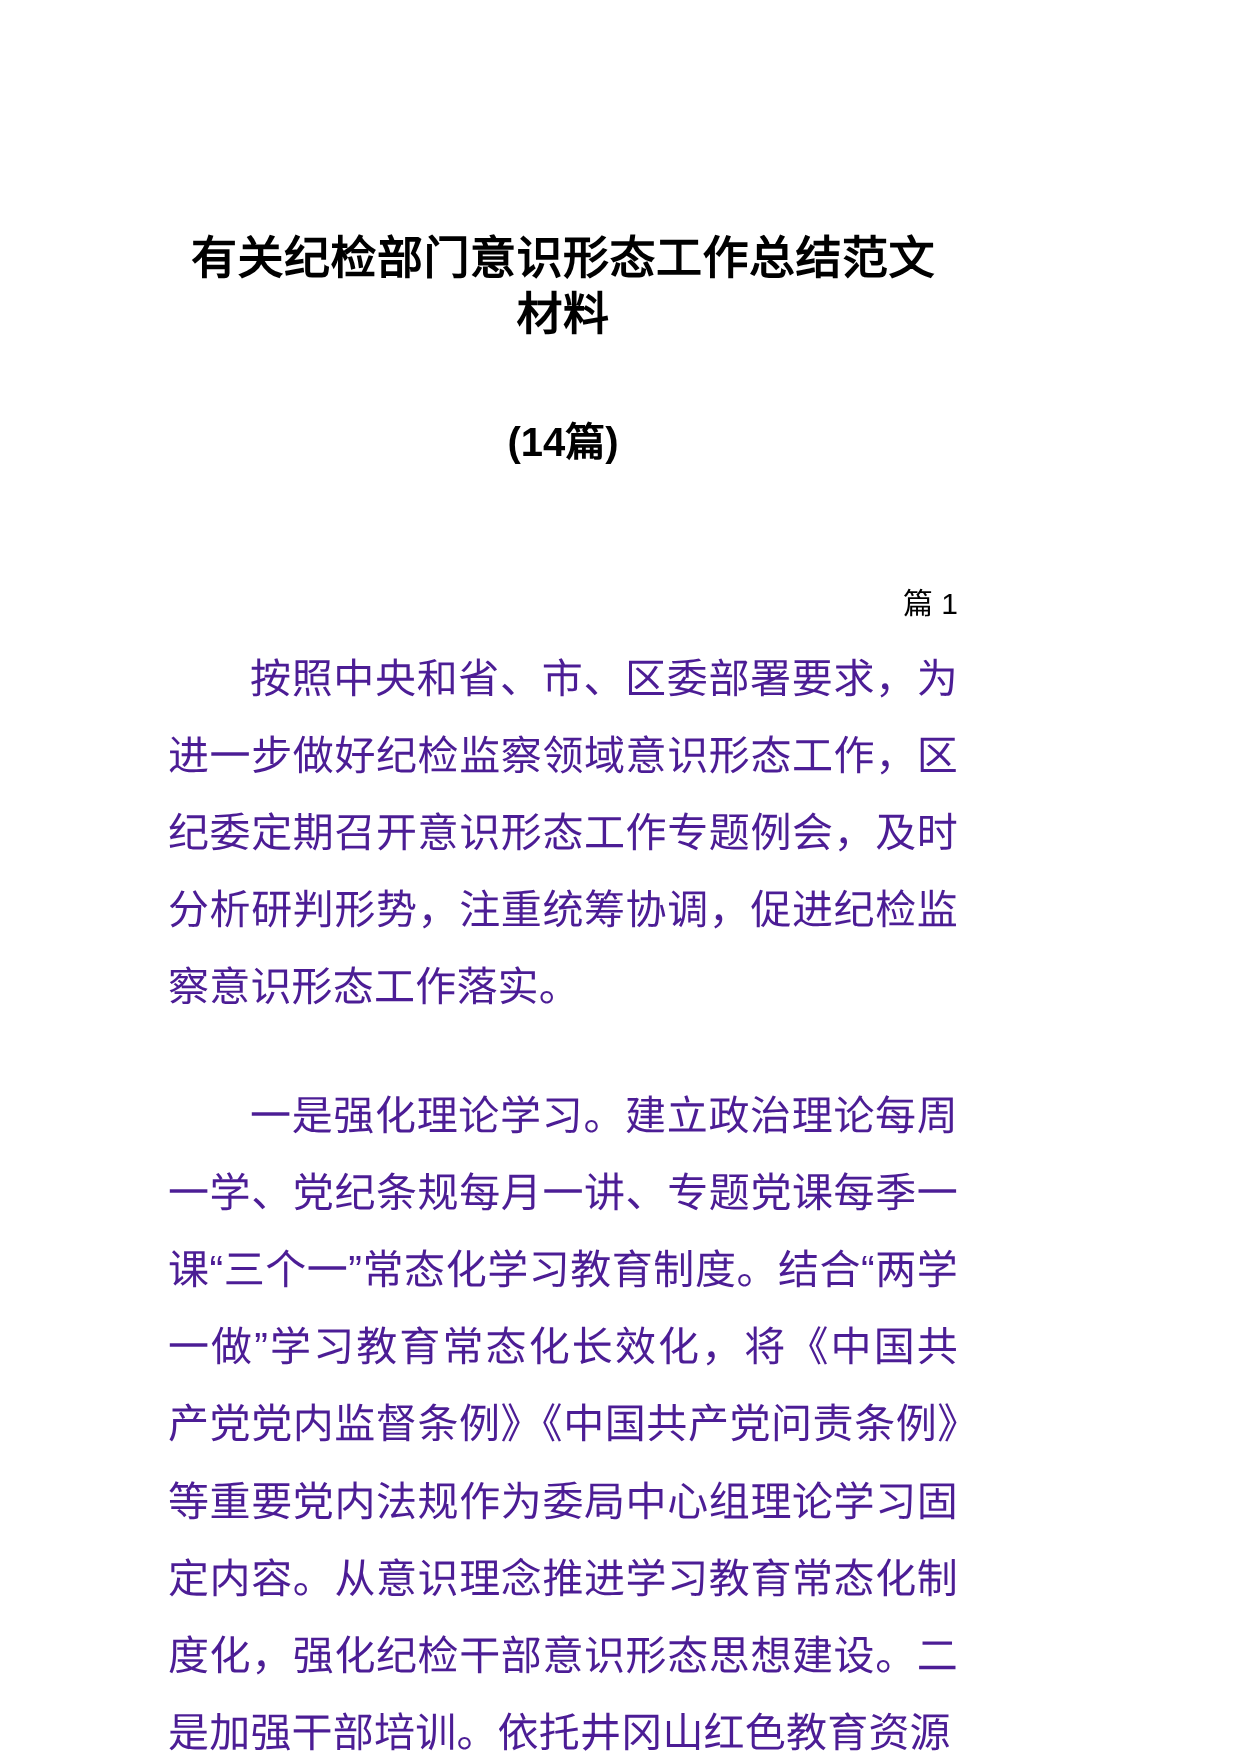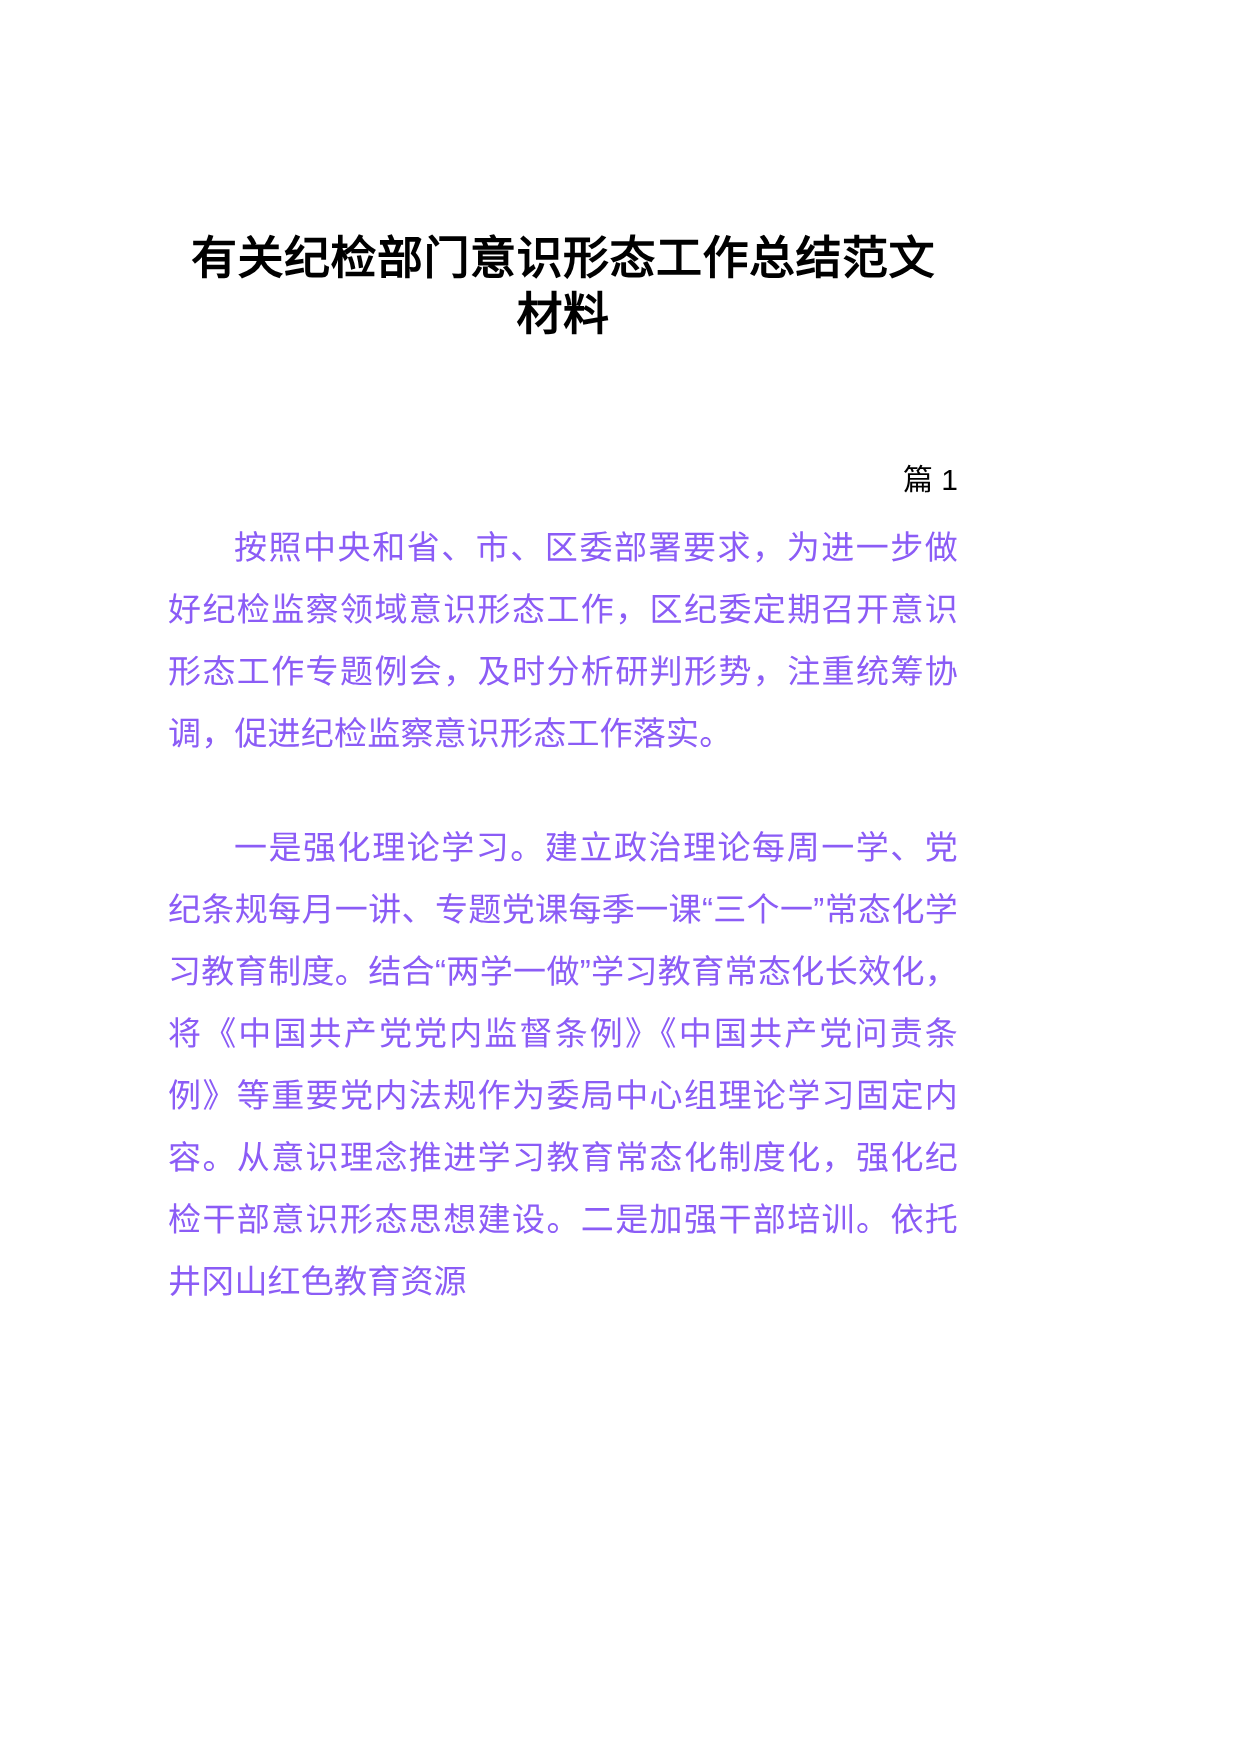--- a/index.html
+++ b/index.html
@@ -59,26 +59,26 @@
     font-size: 30px;
     font-weight: 400;
     line-height: 1.35;
     color: #000000;
     text-align: right;
   }
 
   p.para {
     margin: 0;
     padding-top: 16px;
-    font-size: 33px;
+    font-size: 41px;
     line-height: 1.88;
     text-align: justify;
     text-justify: inter-ideograph;
     text-indent: 2em;
-    color: #8b5cf6;
+    color: #4c1d95;
     letter-spacing: 0.2px;
   }
 
   p.section-heading {
     margin: 0;
     padding-top: 56px;
     font-size: 30.5px;
     line-height: 1.88;
     text-indent: 2em;
     color: #000000;
@@ -90,20 +90,21 @@
   }
 </style>
 </head>
 <body>
 
 <div class="page">
   <div class="content">
 
     <h1 class="doc-title">有关纪检部门意识形态工作总结范文材料</h1>
 
+    <h2 class="doc-subtitle">(14篇)</h2>
 
     <div class="body-block">
 
       <p class="piece-label">篇 1</p>
 
       <p class="para">按照中央和省、市、区委部署要求，为进一步做好纪检监察领域意识形态工作，区纪委定期召开意识形态工作专题例会，及时分析研判形势，注重统筹协调，促进纪检监察意识形态工作落实。</p>
 
 
       <p class="para spaced">一是强化理论学习。建立政治理论每周一学、党纪条规每月一讲、专题党课每季一课“三个一”常态化学习教育制度。结合“两学一做”学习教育常态化长效化，将《中国共产党党内监督条例》《中国共产党问责条例》等重要党内法规作为委局中心组理论学习固定内容。从意识理念推进学习教育常态化制度化，强化纪检干部意识形态思想建设。二是加强干部培训。依托井冈山红色教育资源</p>
 

